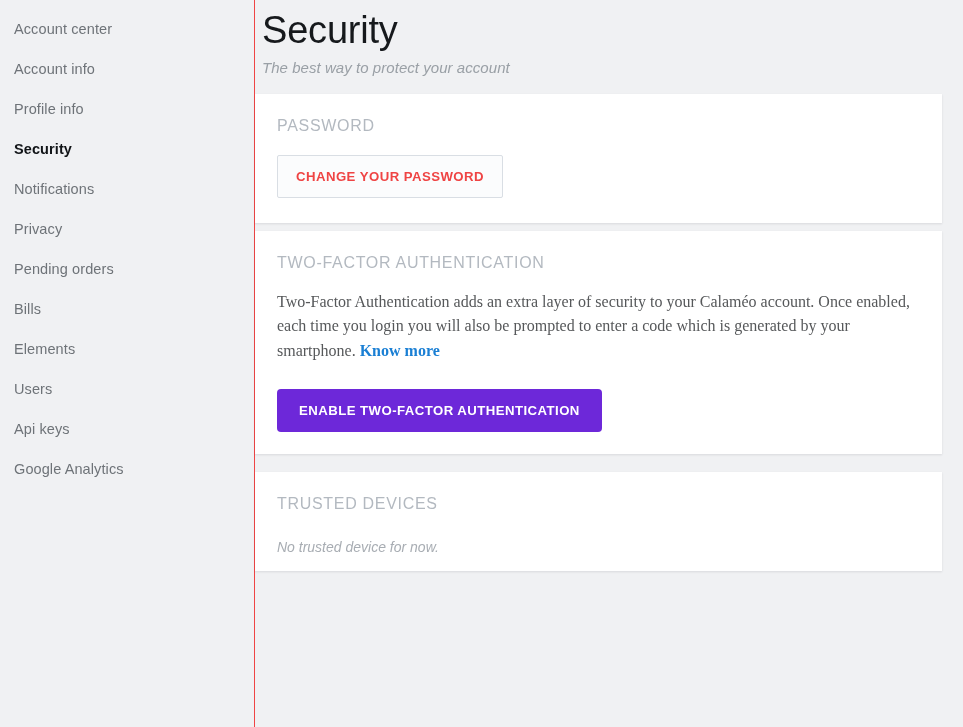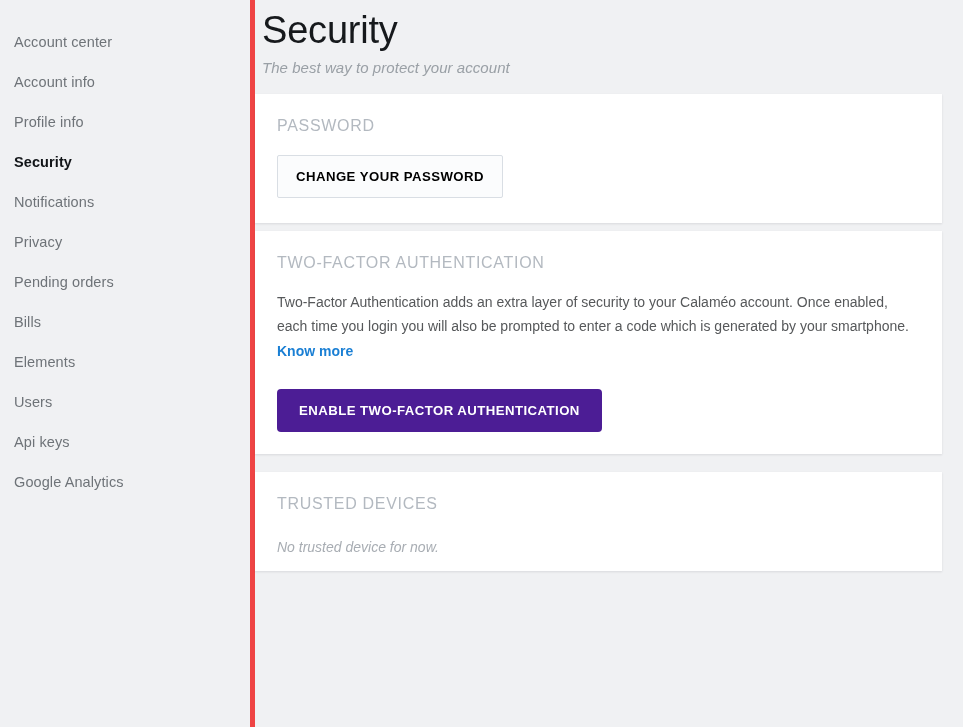--- a/index.html
+++ b/index.html
@@ -18,23 +18,23 @@
     width: 963px;
     height: 727px;
     display: flex;
   }
 
   
   .sidebar {
     width: 255px;
     flex: 0 0 255px;
     background: #f0f1f3;
-    border-right: 5px solid #ef4444;
+    border-right: 1px solid #ef4444;
     box-sizing: border-box;
-    padding-top: 22px;
+    padding-top: 9px;
   }
   .nav-item {
     height: 40px;
     line-height: 40px;
     padding-left: 14px;
     font-size: 14.5px;
     color: #6e7378;
     letter-spacing: 0.1px;
     white-space: nowrap;
     cursor: pointer;
@@ -81,25 +81,26 @@
     padding: 20px 22px 22px 22px;
   }
   .card-title {
     font-size: 16px;
     color: #b3b9c0;
     letter-spacing: 0.7px;
     margin: 3px 0 0 0;
     font-weight: normal;
   }
   .card-body {
-    font-size: 14px;
+    font-size: 16px;
     color: #56585a;
     line-height: 24.5px;
     margin: 18px 0 0 0;
     max-width: 650px;
+    font-family: Liberation Serif, serif;
   }
   .card-body a.link {
     color: #1a7fd4;
     font-weight: bold;
     text-decoration: none;
   }
   .muted-note {
     font-size: 14px;
     color: #a8adb3;
     margin: 26px 0 0 0;
@@ -107,32 +108,32 @@
   }
 
   
   .btn-outline {
     display: inline-block;
     margin-top: 20px;
     padding: 13px 18px 13px 18px;
     background: #fbfcfd;
     border: 1px solid #d9dee4;
     border-radius: 2px;
-    color: #000000;
+    color: #ef4444;
     font-size: 13.2px;
     font-weight: bold;
     letter-spacing: 0.45px;
     cursor: pointer;
     font-family: "Liberation Sans", sans-serif;
   }
   .btn-green {
     display: inline-block;
     margin-top: 26px;
     padding: 14px 22px;
-    background: #4c1d95;
+    background: #6d28d9;
     border: none;
     border-radius: 4px;
     color: #ffffff;
     font-size: 13.2px;
     font-weight: bold;
     letter-spacing: 0.45px;
     cursor: pointer;
     font-family: "Liberation Sans", sans-serif;
   }
 

